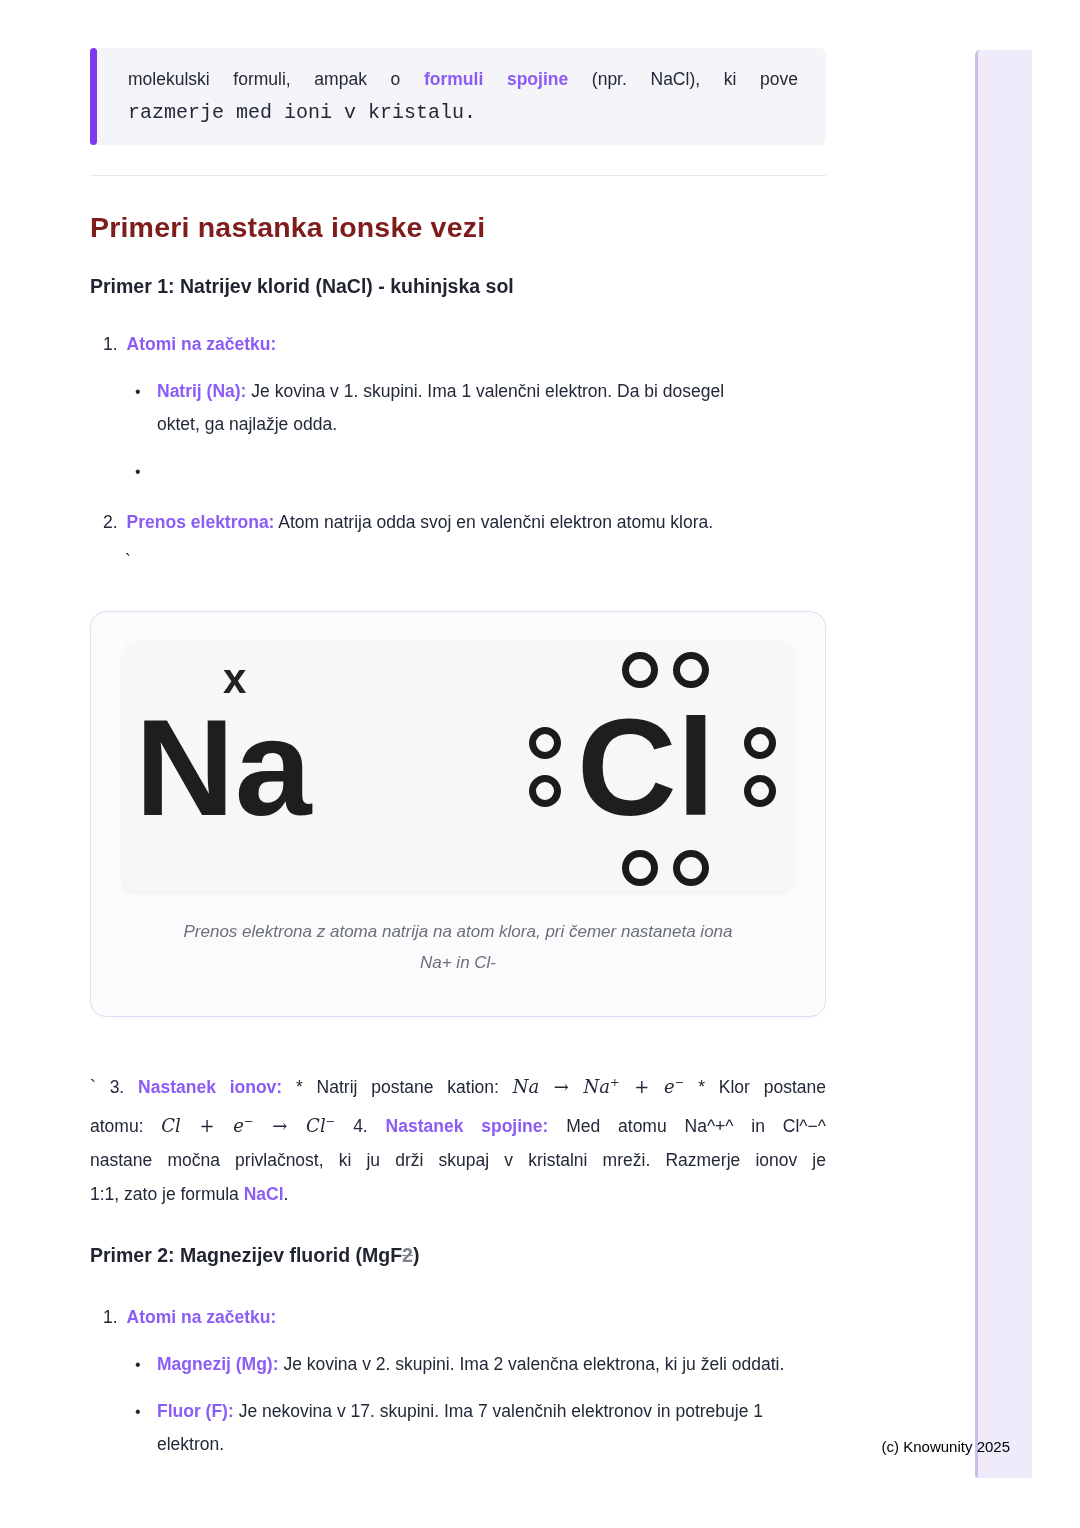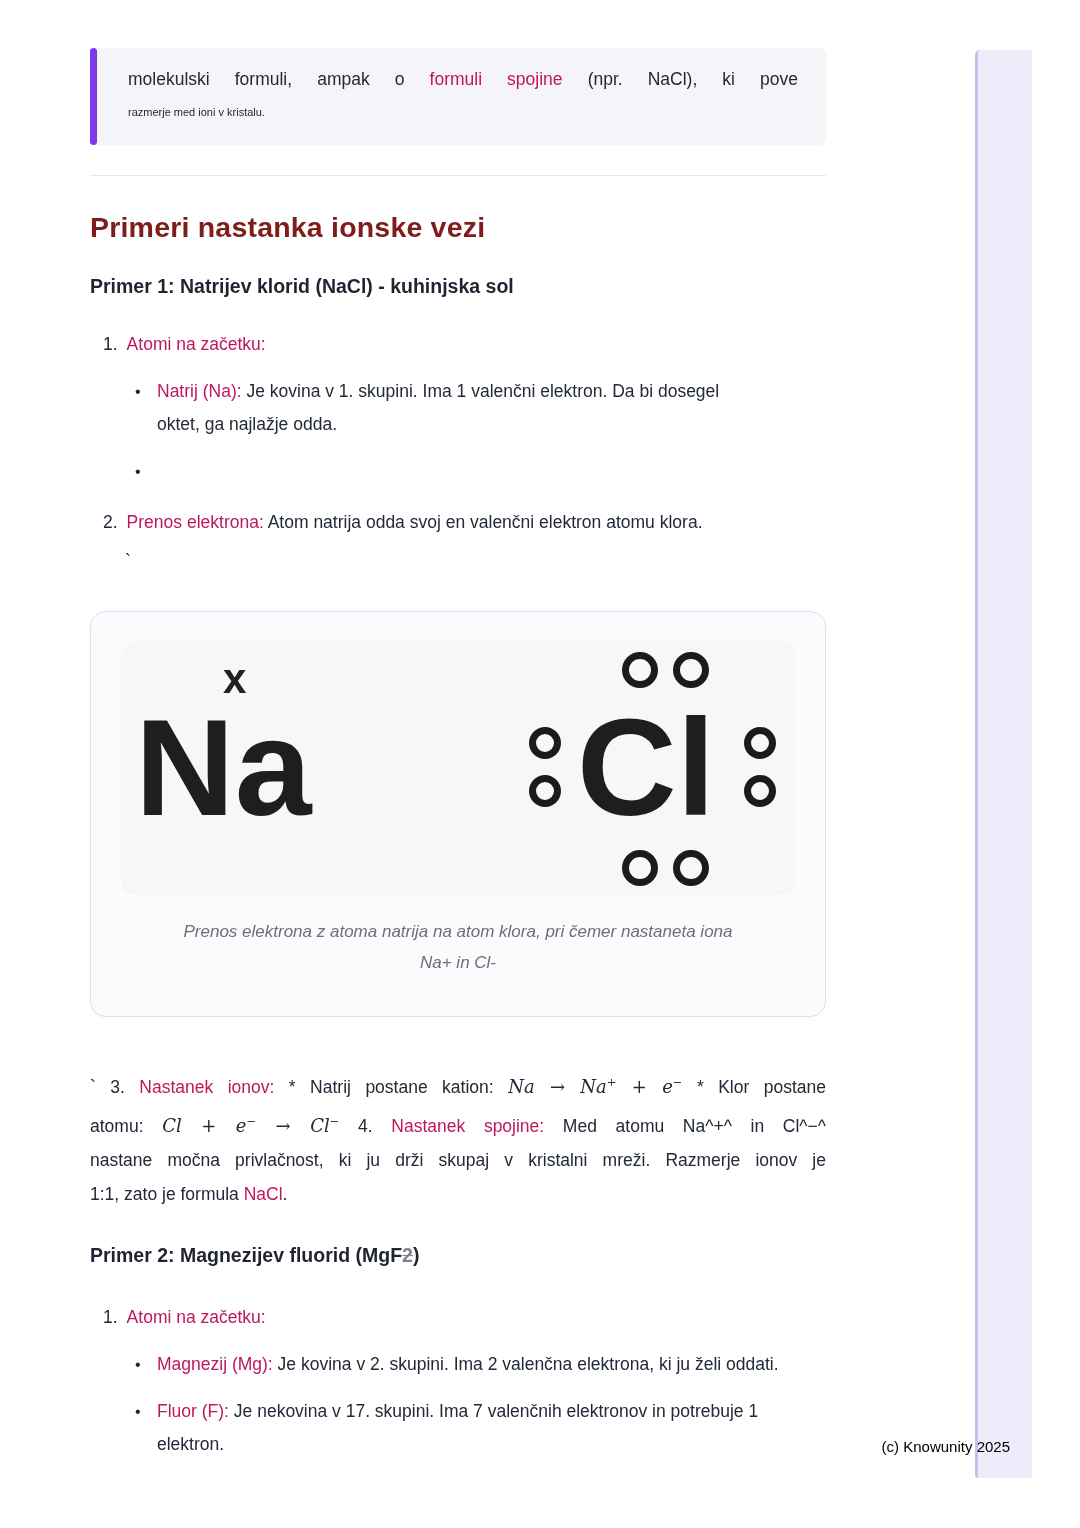--- a/index.html
+++ b/index.html
@@ -9,21 +9,21 @@
     font-family:"Liberation Sans",sans-serif;
   }
   .content{position:absolute;left:90px;top:0;width:736px;}
 
   
   .bq{margin-top:48px;position:relative;background:#F5F4F9;border-radius:6px;
       padding:15px 28px 16px 38px;}
   .bq-bar{position:absolute;left:0;top:0;bottom:0;width:7px;background:#7C3AED;
       border-radius:6px;}
   .bq-line1{font-size:17.5px;line-height:33px;text-align:justify;text-align-last:justify;}
-  .bq-line2{font-size:11px;line-height:33px;}
+  .bq-line2{font-size:20px;line-height:33px;font-family:Liberation Mono, monospace;}
 
   hr.divider{border:none;border-top:1px solid #E8E8EC;margin:30px 0 0 0;}
 
   h2.sec{margin:34px 0 0;font-size:28.5px;line-height:34px;font-weight:700;color:#7f1d1d;letter-spacing:.2px;}
   h3.ex{margin:30px 0 0;font-size:19.5px;line-height:24px;font-weight:700;color:#1F2430;}
   h3.ex .struck{color:#7E838D;text-decoration:line-through;}
 
   .oli{margin-top:30px;display:flex;font-size:17.5px;line-height:33px;}
   .oli .num{flex:none;margin-left:13px;margin-right:9px;}
   .uli{margin-top:14px;display:flex;font-size:17.5px;line-height:33px;}
@@ -58,21 +58,21 @@
   .jline.last{text-align-last:left;white-space:normal;}
   .math{font-family:"DejaVu Serif",serif;font-style:italic;font-size:18px;}
   .math sup{font-size:11.5px;font-style:italic;}
 
   
   .edge-strip{position:absolute;left:975px;top:50px;width:57px;height:1428px;
       background:#EFEBFA;border-left:3px solid #CBBFE9;box-sizing:border-box;
       border-radius:5px 2px 2px 3px;z-index:1;}
   .watermark{position:absolute;top:1438px;right:70px;font-size:15px;color:#000000;z-index:3;}
 
-  strong{font-weight:400;color:#be185d;}
+  strong{font-weight:700;color:#8b5cf6;}
 </style>
 </head>
 <body>
 
 <div class="content">
 
   <div class="bq">
     <div class="bq-bar"></div>
     <div class="bq-line1"><span>molekulski formuli, ampak o </span><strong>formuli spojine</strong><span> (npr. NaCl), ki pove</span></div>
     <div class="bq-line2">razmerje med ioni v kristalu.</div>

